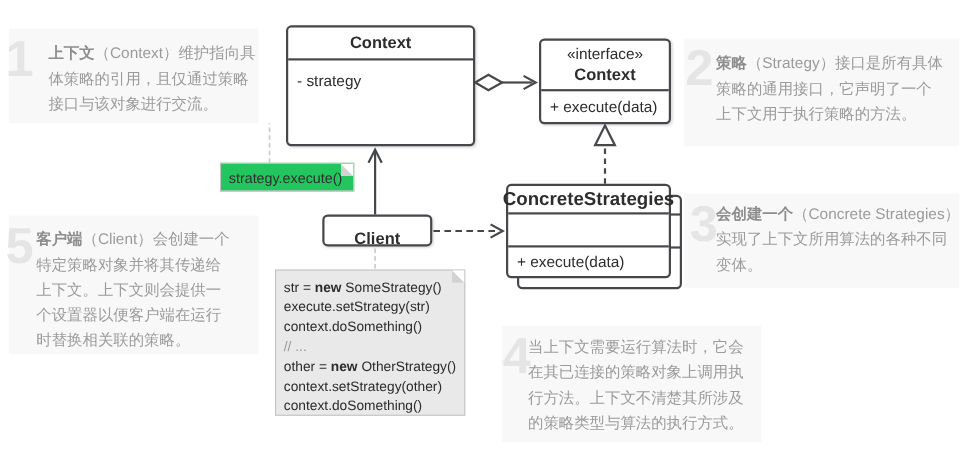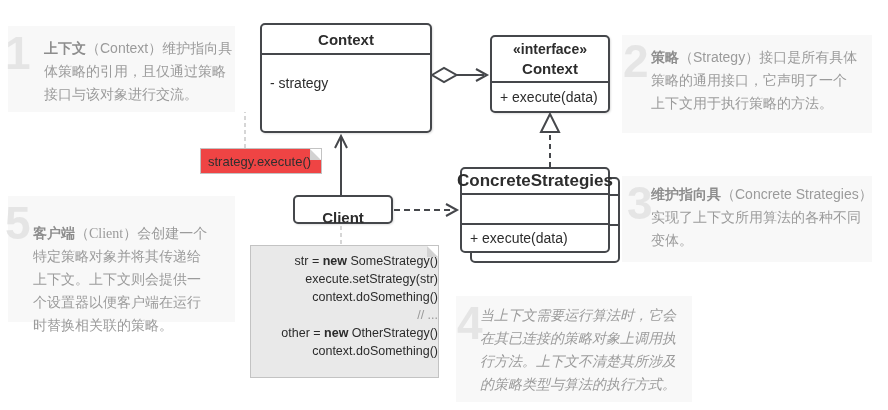--- a/index.html
+++ b/index.html
@@ -22,57 +22,57 @@
   
   .uml-box{
     position:absolute;background:#fff;border:2px solid #45474b;border-radius:5px;
     box-sizing:border-box;color:#2d2d2d;
     box-shadow:1px 1px 2px rgba(0,0,0,0.12);
   }
   .uml-title{
     font-weight:bold;text-align:center;font-size:15px;
     display:flex;align-items:center;justify-content:center;
   }
-  .uml-stereo{font-weight:bold;font-size:14px;}
+  .uml-stereo{font-weight:normal;font-size:14px;}
   .uml-row{border-top:2px solid #45474b;box-sizing:border-box;}
   .uml-member{font-size:14px;padding-left:8px;white-space:nowrap;}
   
   #ctx{left:260px;top:23px;width:172px;height:110px;}
   #ctx .uml-title{height:28px;border-radius:14px;}
-  #ctx .attrs{height:38px;display:flex;align-items:flex-end;}
+  #ctx .attrs{height:38px;display:flex;align-items:center;}
   #ctx .methods{height:46px;padding-top:2px;}
   #ctx .methods .uml-member{line-height:21px;}
   
   #str{left:490px;top:35px;width:120px;height:78px;}
   #str .uml-title{height:44px;flex-direction:column;line-height:20px;}
   #str .mrow{height:30px;display:flex;align-items:center;}
   
   #ccs-back{left:470px;top:177px;width:150px;height:86px;box-shadow:none;}
   
   #ccs{left:460px;top:167px;width:150px;height:86px;box-shadow:none;}
   #ccs .uml-title{height:24px;font-size:17px;text-align:center;}
   #ccs .empty{height:30px;}
   #ccs .mrow{height:28px;display:flex;align-items:center;}
   
   #cli{left:293px;top:195px;width:100px;height:29px;}
   #cli .uml-title{height:40px;}
   
   .note{
-    position:absolute;background:#ef4444;border:1px solid #c3c3c3;
+    position:absolute;background:#22c55e;border:1px solid #c3c3c3;
     box-sizing:border-box;color:#2f2f2f;
   }
   .note::after{ 
     content:"";position:absolute;top:0;right:0;width:0;height:0;
     border-style:solid;border-width:0 11px 11px 0;
     border-color:#fff #fff #d2d2d2 #d2d2d2;
   }
   #exec-note{left:200px;top:148px;width:122px;height:26px;font-size:13px;
     display:flex;align-items:center;padding-left:7px;}
-  #code-note{left:250px;top:245px;width:189px;height:133px;background:#e9e9e9;
-    padding:6px 0 0 7px;font-size:12.5px;text-align:right;}
+  #code-note{left:250px;top:245px;width:173px;height:133px;background:#e9e9e9;
+    padding:6px 0 0 7px;font-size:12.5px;}
   .code-line{line-height:18px;white-space:nowrap;color:#2b2b2b;}
   .code-line .kw{font-weight:bold;}
   .code-line .comment{color:#999;}
   
   #wires{position:absolute;left:0;top:0;pointer-events:none;}
 </style>
 </head>
 <body>
 
 <div class="canvas">
@@ -84,34 +84,34 @@
 接口与该对象进行交流。</span></div>
 
   <div class="ann-block" style="left:622px;top:35px;width:250px;height:98px;"></div>
   <div class="ann-number" style="left:623px;top:38px;">2</div>
   <div class="ann-text" style="left:651px;top:46px;"><span class="ann-lead">策略</span><span>（Strategy）接口是所有具体
 策略的通用接口，它声明了一个
 上下文用于执行策略的方法。</span></div>
 
   <div class="ann-block" style="left:622px;top:176px;width:250px;height:86px;"></div>
   <div class="ann-number" style="left:627px;top:180px;">3</div>
-  <div class="ann-text" style="left:651px;top:183px;"><span class="ann-lead">维护指向具</span><span>（Concrete Strategies）
+  <div class="ann-text" style="left:651px;top:183px;"><span class="ann-lead">会创建一个</span><span>（Concrete Strategies）
 实现了上下文所用算法的各种不同
 变体。</span></div>
 
   <div class="ann-block" style="left:456px;top:296px;width:236px;height:106px;"></div>
   <div class="ann-number" style="left:457px;top:300px;">4</div>
-  <div class="ann-text" style="left:480px;top:304px;font-style:italic;"><span>当上下文需要运行算法时，它会
+  <div class="ann-text" style="left:480px;top:304px;"><span>当上下文需要运行算法时，它会
 在其已连接的策略对象上调用执
 行方法。上下文不清楚其所涉及
 的策略类型与算法的执行方式。</span></div>
 
   <div class="ann-block" style="left:8px;top:196px;width:227px;height:126px;"></div>
   <div class="ann-number" style="left:5px;top:200px;">5</div>
-  <div class="ann-text" style="left:33px;top:222px;font-family:Liberation Serif, serif;"><span class="ann-lead">客户端</span><span>（Client）会创建一个
+  <div class="ann-text" style="left:33px;top:206px;"><span class="ann-lead">客户端</span><span>（Client）会创建一个
 特定策略对象并将其传递给
 上下文。上下文则会提供一
 个设置器以便客户端在运行
 时替换相关联的策略。</span></div>
 
   <div class="uml-box" id="ccs-back"></div>
 
   <div class="uml-box" id="ctx">
     <div class="uml-title">Context</div>
     <div class="uml-row attrs">
@@ -144,20 +144,21 @@
   <div class="note" id="exec-note">
     <span>strategy.execute()</span>
   </div>
 
   <div class="note" id="code-note">
       <div class="code-line"><span>str = </span><span class="kw">new</span><span> SomeStrategy()</span></div>
       <div class="code-line"><span>execute.setStrategy(str)</span></div>
       <div class="code-line"><span>context.doSomething()</span></div>
       <div class="code-line"><span class="comment">// ...</span></div>
       <div class="code-line"><span>other = </span><span class="kw">new</span><span> OtherStrategy()</span></div>
+      <div class="code-line"><span>context.setStrategy(other)</span></div>
       <div class="code-line"><span>context.doSomething()</span></div>
     </div>
 
   <svg id="wires" width="888" height="410" viewBox="0 0 888 410">
 
     <g stroke="#45474b" stroke-width="2" fill="none">
       <polygon points="432,75 444,68 456.5,75 444,82" fill="#ffffff"></polygon>
       <line x1="456" y1="75" x2="484" y2="75"></line>
       <polyline points="476,69 487,75 476,81"></polyline>
     </g>

